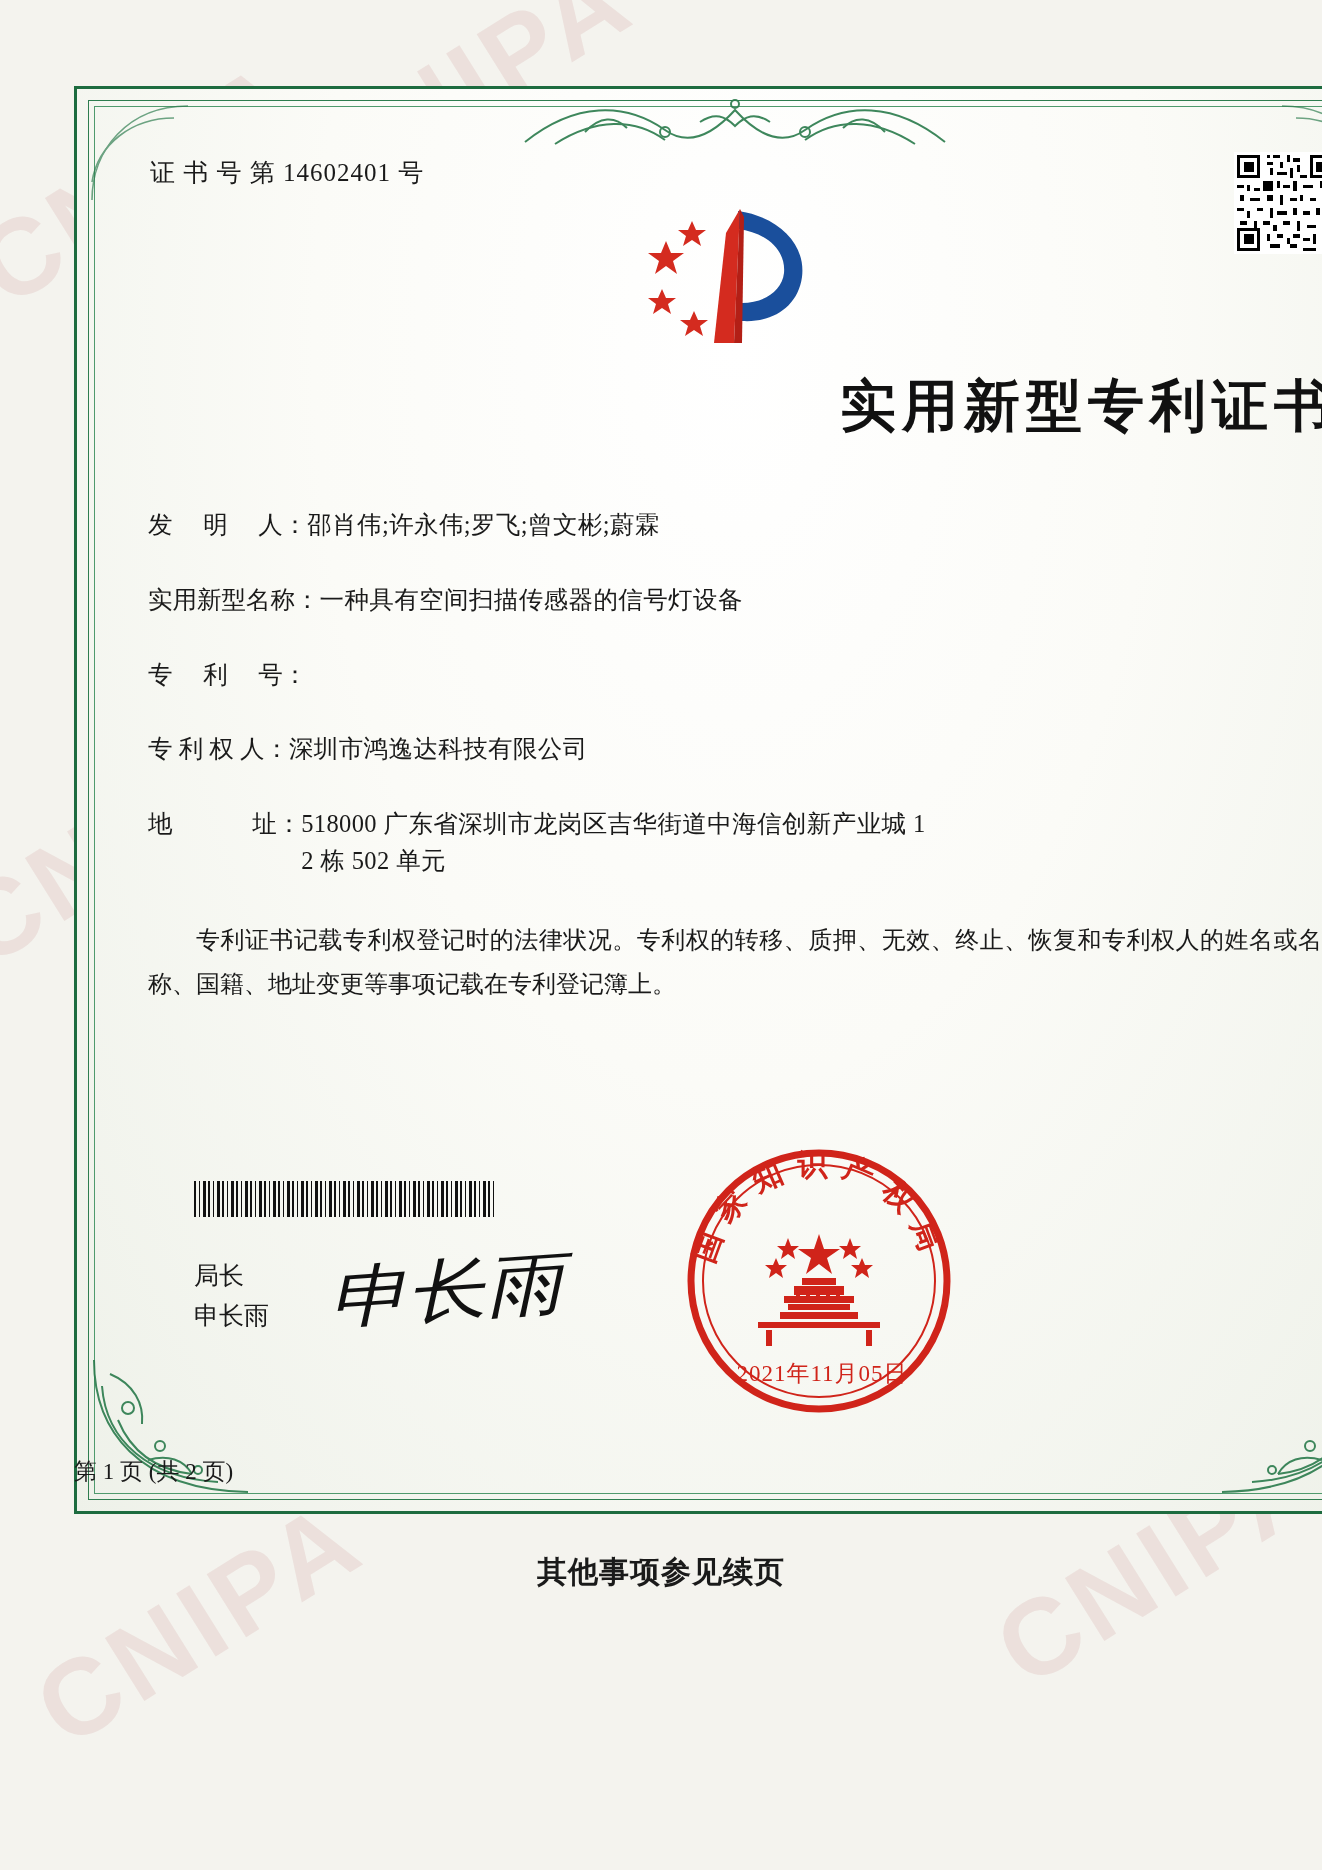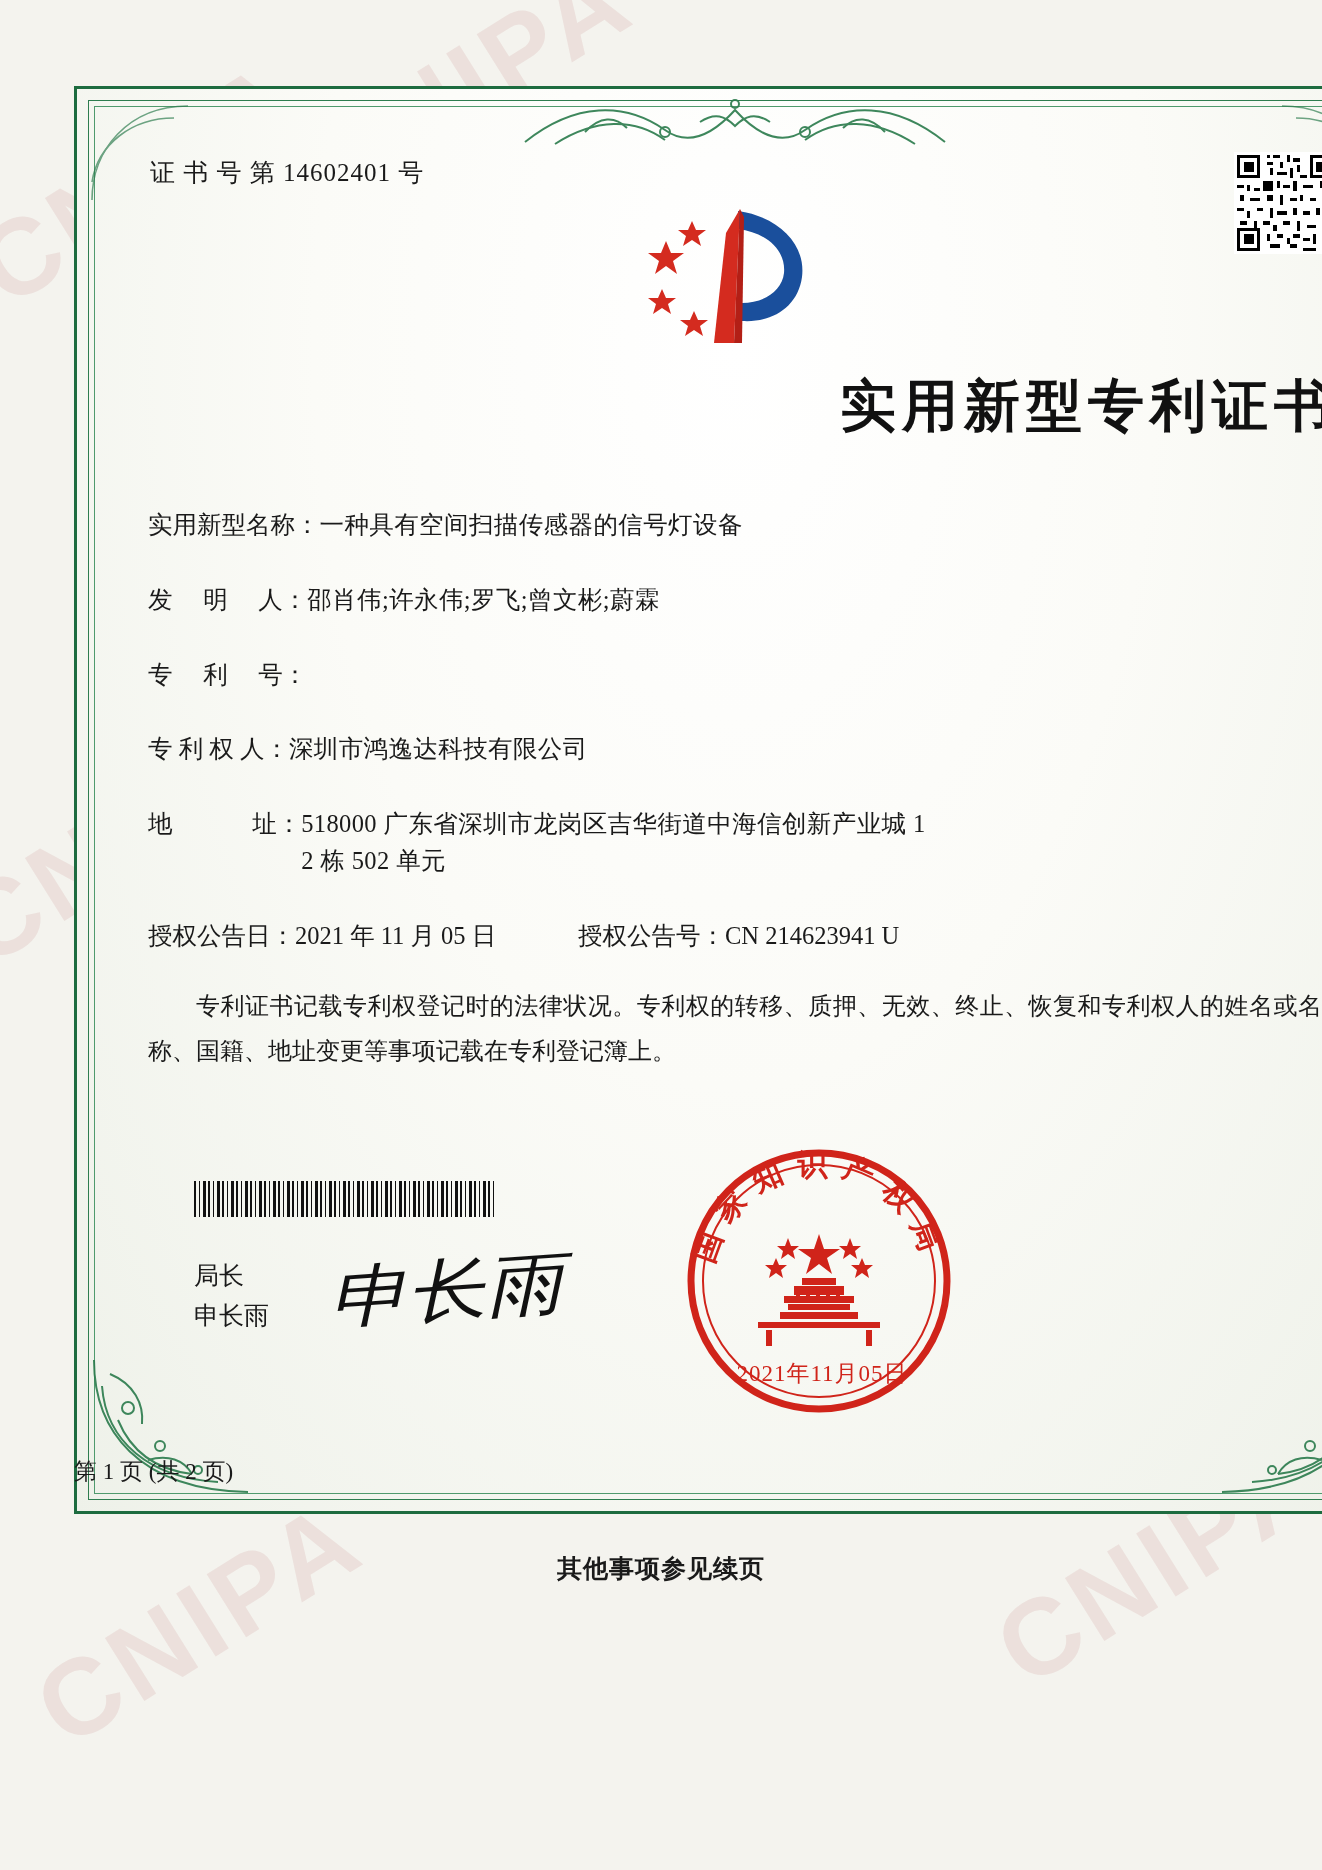--- a/index.html
+++ b/index.html
@@ -222,21 +222,21 @@
     font-size: 23px;
     z-index: 3;
   }
 
   .footnote {
     position: absolute;
     left: 0;
     right: 0;
     top: 1552px;
     text-align: center;
-    font-size: 25px;
+    font-size: 30px;
     font-weight: 700;
     z-index: 2;
     letter-spacing: 1px;
   }
 </style>
 </head>
 <body>
 
 <div class="wm-layer">
   <div class="wm" style="left:-40px;  top:120px;  font-size:108px;">CNIPA</div>
@@ -399,55 +399,47 @@
           <polygon points="64,108 68,117 78,117 70,123 73,133 64,127 55,133 58,123 50,117 60,117"></polygon>
         </g>
       </svg>
     </div>
 
     <div class="title">实用新型专利证书</div>
 
     <div class="fields">
 
       <div class="row">
+        <span class="label">发　 明　 人：</span>
+        <span class="value">邵肖伟;许永伟;罗飞;曾文彬;蔚霖</span>
+      </div>
+
+      <div class="row">
         <span class="label">实用新型名称：</span>
         <span class="value">一种具有空间扫描传感器的信号灯设备</span>
-      </div>
-
-      <div class="row">
-        <span class="label">发　 明　 人：</span>
-        <span class="value">邵肖伟;许永伟;罗飞;曾文彬;蔚霖</span>
       </div>
 
       <div class="row">
         <span class="label">专　 利　 号：</span>
       </div>
 
 
       <div class="row">
         <span class="label">专 利 权 人：</span>
         <span class="value">深圳市鸿逸达科技有限公司</span>
       </div>
 
       <div class="row">
         <span class="label">地　　　 址：</span>
         <span class="value">
           <span>518000 广东省深圳市龙岗区吉华街道中海信创新产业城 1</span>
           <span class="indent2">2 栋 502 单元</span>
         </span>
       </div>
 
-      <div class="row-pub">
-        <span class="pub-left">
-          <span>授权公告日：</span><span>2021 年 11 月 05 日</span>
-        </span>
-        <span class="pub-right">
-          <span>授权公告号：</span><span>CN 214623941 U</span>
-        </span>
-      </div>
 
     </div>
 
     <div class="para para2">专利证书记载专利权登记时的法律状况。专利权的转移、质押、无效、终止、恢复和专利权人的姓名或名称、国籍、地址变更等事项记载在专利登记簿上。</div>
 
   </div>
 
   <div class="barcode"></div>
 
   <div class="signblock">

